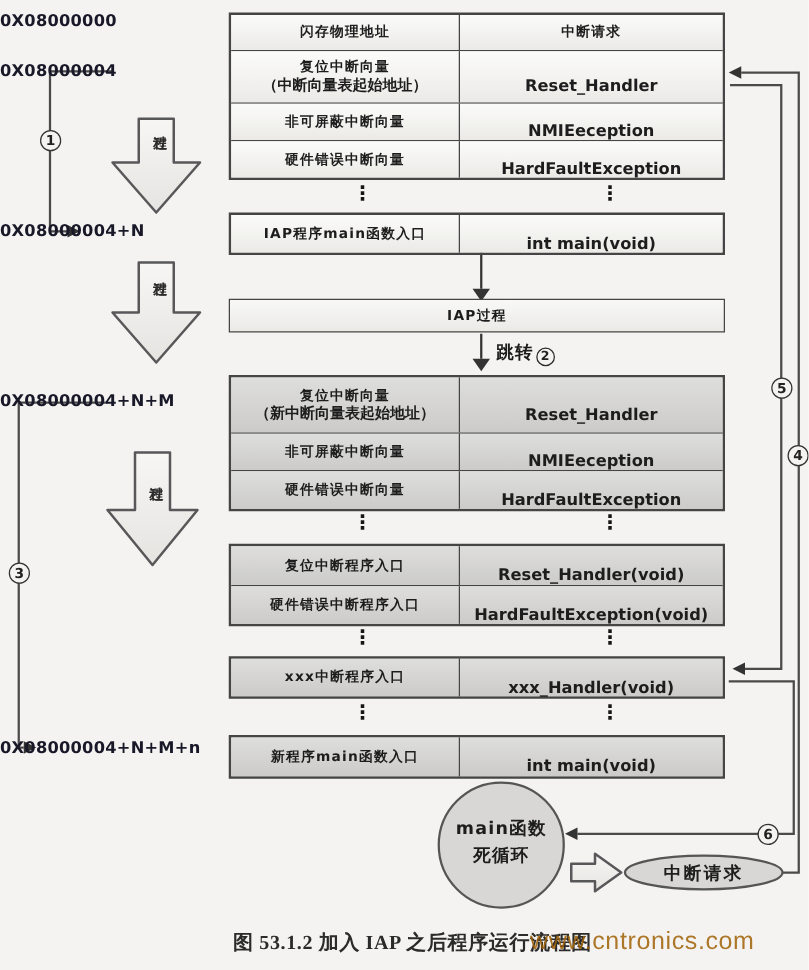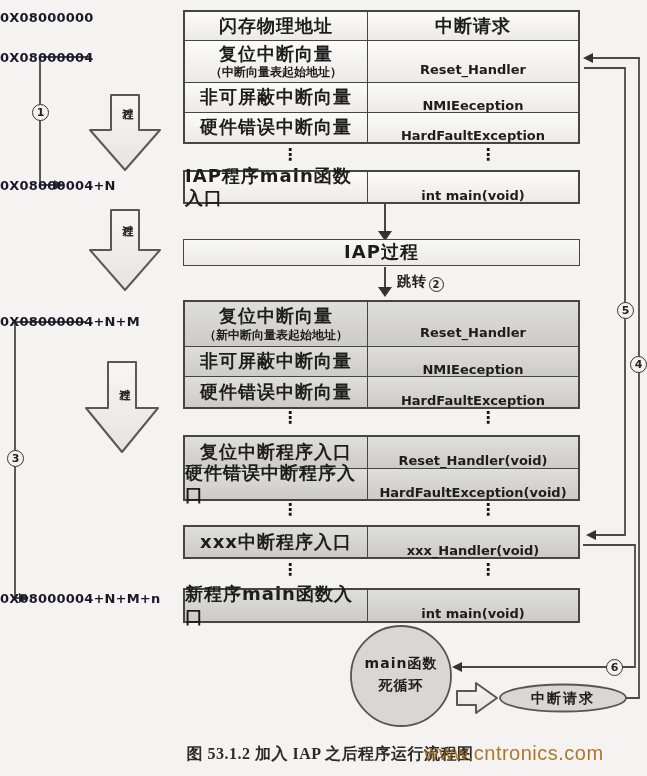--- a/index.html
+++ b/index.html
@@ -12,21 +12,21 @@
 
   .tbl{position:absolute;left:183px;width:397px;border:2px solid #454545;z-index:2;
        box-sizing:border-box;display:flex;flex-direction:column;}
   .trow{display:flex;box-sizing:border-box;}
   .trow + .trow{border-top:1.6px solid #454545;}
   .cell{display:flex;flex-direction:column;align-items:center;justify-content:center;box-sizing:border-box;}
   .cell.l{width:183px;border-right:1.6px solid #454545;}
   .cell.r{flex:1;}
   .light .cell{background:linear-gradient(#fbfbf9,#ebeae7);}
   .gray  .cell{background:linear-gradient(#dededc,#cccbc9);}
-  .zh{font-size:18px;font-weight:700;color:#1d1d1d;letter-spacing:1px;line-height:1.25;}
+  .zh{font-size:11px;font-weight:700;color:#1d1d1d;letter-spacing:1px;line-height:1.25;}
   .zh.sub{font-size:12px;letter-spacing:0;}
   .en{font-size:13px;font-weight:700;color:#1d1d1d;margin-top:16px;}
 
   .box{position:absolute;left:183px;width:397px;border:1.8px solid #454545;z-index:2;
        box-sizing:border-box;display:flex;align-items:center;justify-content:center;
        background:linear-gradient(#f8f8f6,#ebeae7);text-align:right;}
 
   .arr-lbl{position:absolute;z-index:3;writing-mode:vertical-rl;font-size:11px;font-weight:700;
            color:#2c2c2c;letter-spacing:2px;}
 

